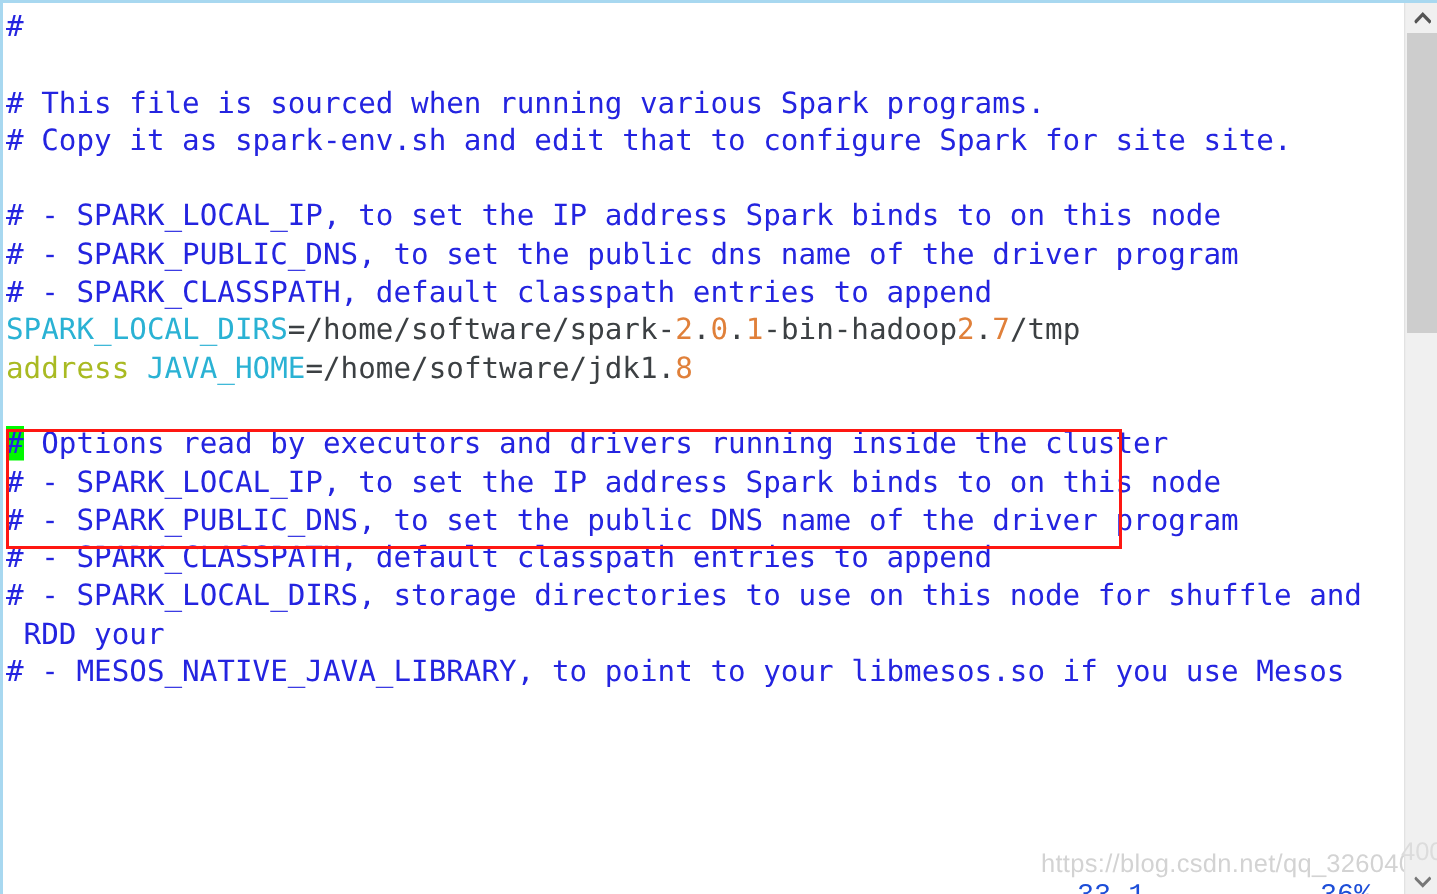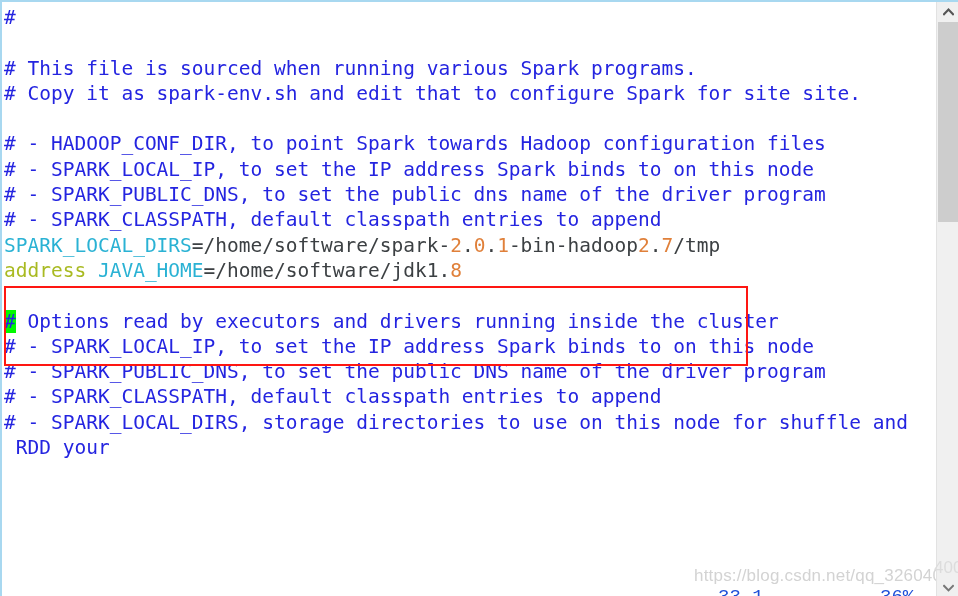--- a/index.html
+++ b/index.html
@@ -161,33 +161,33 @@
 
 <div id="app">
 
   <div id="editor">
     <div id="lines">
         <div class="line"><span class="c-comment">#</span></div>
         <div class="line"><span class="c-comment">&nbsp;</span></div>
         <div class="line"><span class="c-comment"># This file is sourced when running various Spark programs.</span></div>
         <div class="line"><span class="c-comment"># Copy it as spark-env.sh and edit that to configure Spark for site site.</span></div>
         <div class="line"><span class="c-comment">&nbsp;</span></div>
-        <div class="line"><span class="c-comment"># - HADOOP_CONF_DIR, to point Spark towards Hadoop configuration files</span></div>
         <div class="line"><span class="c-comment"># - SPARK_LOCAL_IP, to set the IP address Spark binds to on this node</span></div>
         <div class="line"><span class="c-comment"># - SPARK_PUBLIC_DNS, to set the public dns name of the driver program</span></div>
         <div class="line"><span class="c-comment"># - SPARK_CLASSPATH, default classpath entries to append</span></div>
         <div class="line"><span class="c-var">SPARK_LOCAL_DIRS</span><span class="c-plain">=/home/software/spark-</span><span class="c-num">2</span><span class="c-plain">.</span><span class="c-num">0</span><span class="c-plain">.</span><span class="c-num">1</span><span class="c-plain">-bin-hadoop</span><span class="c-num">2</span><span class="c-plain">.</span><span class="c-num">7</span><span class="c-plain">/tmp</span></div>
         <div class="line"><span class="c-kw">address </span><span class="c-var">JAVA_HOME</span><span class="c-plain">=/home/software/jdk1.</span><span class="c-num">8</span></div>
         <div class="line"><span class="c-comment">&nbsp;</span></div>
         <div class="line"><span class="cursor-block">#</span><span class="c-comment"> Options read by executors and drivers running inside the cluster</span></div>
         <div class="line"><span class="c-comment"># - SPARK_LOCAL_IP, to set the IP address Spark binds to on this node</span></div>
         <div class="line"><span class="c-comment"># - SPARK_PUBLIC_DNS, to set the public DNS name of the driver program</span></div>
         <div class="line"><span class="c-comment"># - SPARK_CLASSPATH, default classpath entries to append</span></div>
         <div class="line"><span class="c-comment"># - SPARK_LOCAL_DIRS, storage directories to use on this node for shuffle and</span></div>
         <div class="line"><span class="c-comment"> RDD your</span></div>
+        <div class="line"><span class="c-comment"># - MESOS_NATIVE_JAVA_LIBRARY, to point to your libmesos.so if you use Mesos</span></div>
       </div>
   </div>
 
   <div id="redbox" style="top: 284px; height: 80px;"></div>
 
   <div id="statusbar">
     <span class="status-field" id="status-pos">33,1</span>
     <span class="status-field" id="status-pct">36%</span>
   </div>
 

